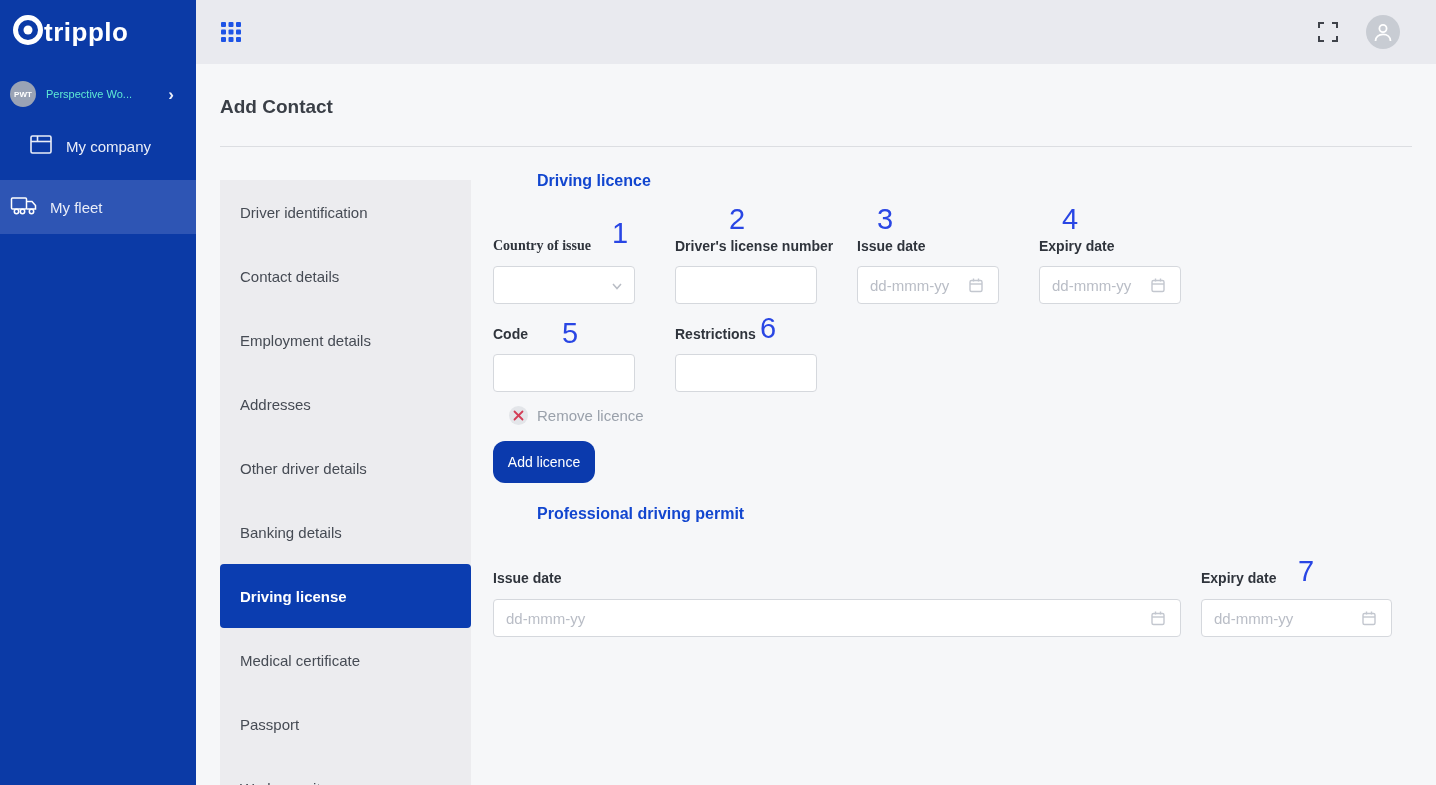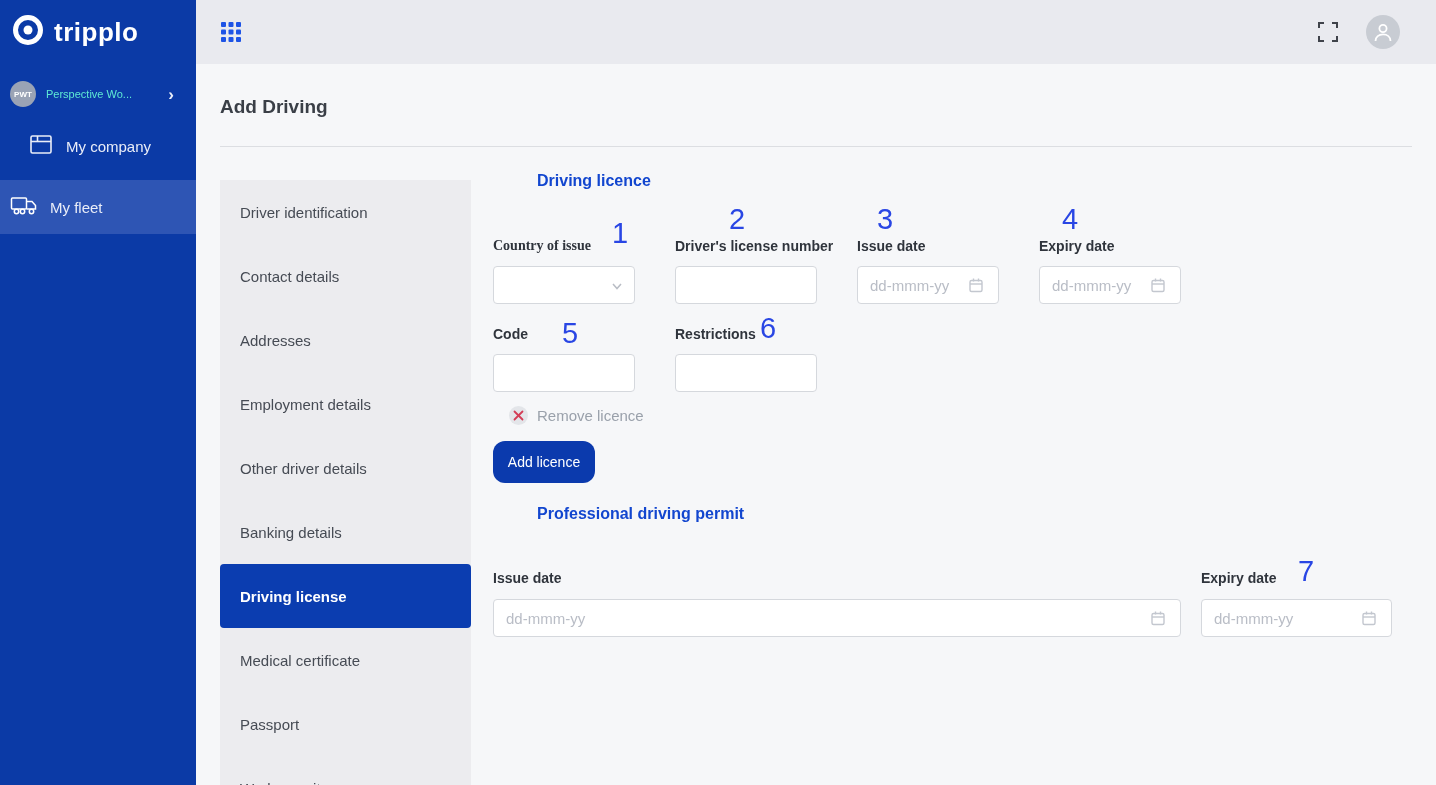--- a/index.html
+++ b/index.html
@@ -2,21 +2,21 @@
 <html><head>
 <meta charset="utf-8">
 <style>
   * { margin:0; padding:0; box-sizing:border-box; }
   html,body { width:1436px; height:785px; }
   body { font-family:"Liberation Sans", sans-serif; }
   #app { position:relative; width:1436px; height:785px; overflow:hidden; background:#f6f7f9; }
 
   
   .sidebar { position:absolute; left:0; top:0; width:196px; height:785px; background:#0b3aa6; }
-  .logo-row { position:absolute; left:12px; top:12px; height:40px; display:flex; align-items:center; gap:10px; }
+  .logo-row { position:absolute; left:12px; top:12px; height:40px; display:flex; align-items:center; }
   .logo-text { color:#ffffff; font-size:26px; font-weight:bold; letter-spacing:0.5px; }
   .ws-row { position:absolute; left:0; top:76px; width:196px; height:36px; display:flex; align-items:center; padding-left:10px; cursor:pointer; }
   .ws-badge { width:26px; height:26px; border-radius:50%; background:#9aa3b5; color:#ffffff; font-size:8px; font-weight:bold; display:flex; align-items:center; justify-content:center; }
   .ws-label { color:#5eead4; font-size:11px; margin-left:10px; white-space:nowrap; }
   .ws-chevron { position:absolute; right:22px; color:#e9edf8; font-size:17px; font-weight:bold; line-height:1; }
   .side-item { position:absolute; left:0; width:196px; display:flex; align-items:center; padding-left:30px; color:#e9edf8; font-size:15px; cursor:pointer; }
   .side-item .lbl { margin-left:14px; }
   .side-company { top:128px; height:36px; }
   .side-fleet { top:180px; height:54px; background:#2e55b4; padding-left:10px; }
   .side-fleet .lbl { margin-left:12px; }
@@ -127,28 +127,28 @@
       </svg>
     </div>
     <div class="avatar">
       <svg width="22" height="22" viewBox="0 0 22 22">
         <circle cx="11" cy="7.5" r="3.6" fill="none" stroke="#ffffff" stroke-width="1.8"></circle>
         <path d="M3.5 20 c0-4.2 3.4-6.6 7.5-6.6 s7.5 2.4 7.5 6.6" fill="none" stroke="#ffffff" stroke-width="1.8"></path>
       </svg>
     </div>
   </div>
 
-  <div class="page-title">Add Driving</div>
+  <div class="page-title">Add Contact</div>
   <div class="page-divider"></div>
 
   <div class="snav">
     <div class="snav-item">Driver identification</div>
     <div class="snav-item">Contact details</div>
+    <div class="snav-item">Employment details</div>
     <div class="snav-item">Addresses</div>
-    <div class="snav-item">Employment details</div>
     <div class="snav-item">Other driver details</div>
     <div class="snav-item">Banking details</div>
     <div class="snav-item active">Driving license</div>
     <div class="snav-item">Medical certificate</div>
     <div class="snav-item">Passport</div>
     <div class="snav-item">Work permit</div>
   </div>
 
   <div class="h-blue" style="left:493px; top:172px;">Driving licence</div>
 

